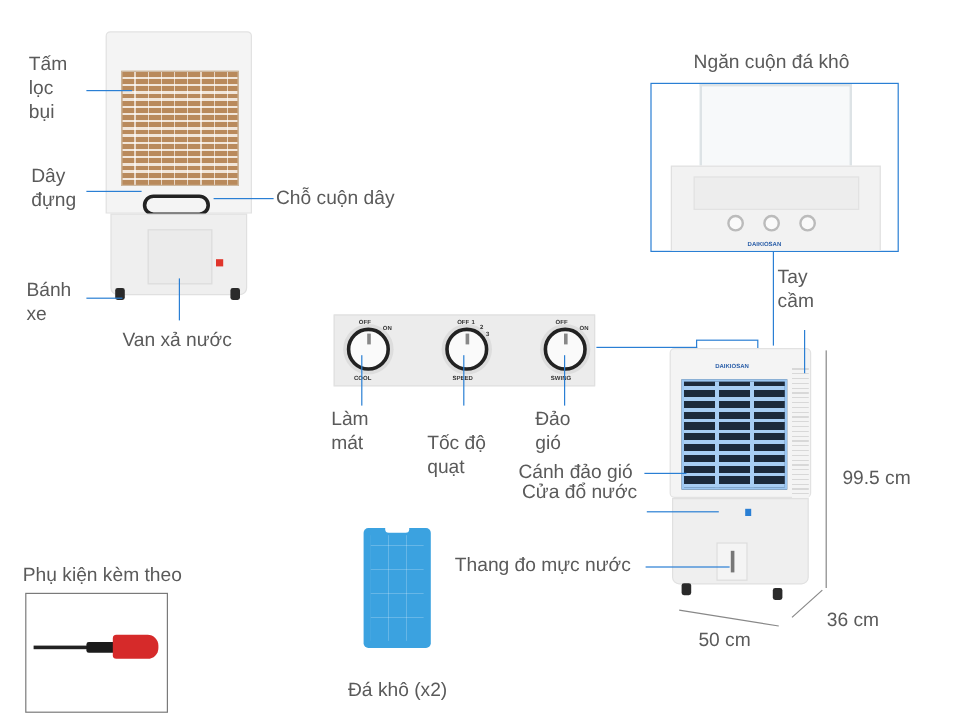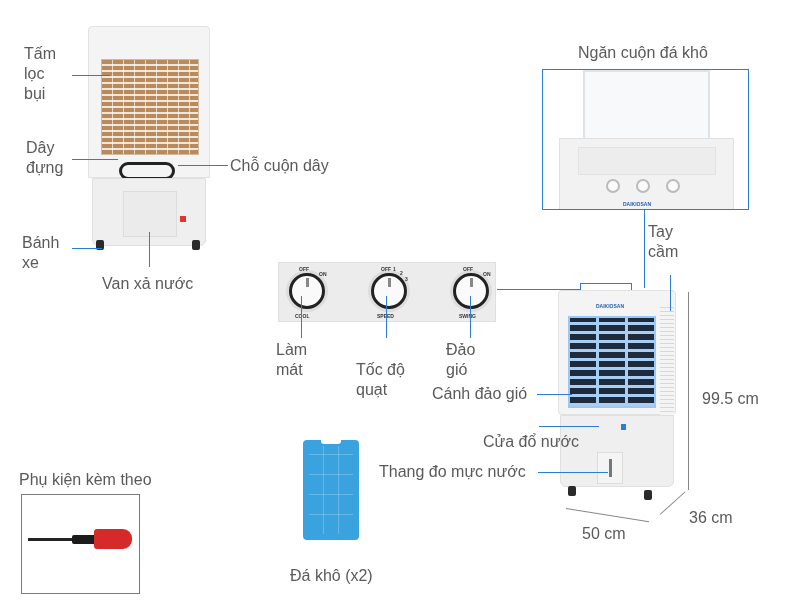--- a/index.html
+++ b/index.html
@@ -173,21 +173,21 @@
 
 <div class="lbl c" style="left:648px;top:222px;width:44px;">
   <div>Tay</div>
   <div>cầm</div>
 </div>
 <div class="ln" style="left:670px;top:275px;width:1px;height:36px;"></div>
 
 <div class="lbl" style="left:432px;top:384px;">Cánh đảo gió</div>
 <div class="ln" style="left:537px;top:394px;width:35px;height:1px;"></div>
 
-<div class="lbl" style="left:435px;top:432px;margin-left:48px;">Cửa đổ nước</div>
+<div class="lbl" style="left:435px;top:401px;">Cửa đổ nước</div>
 <div class="ln" style="left:539px;top:426px;width:60px;height:1px;"></div>
 
 <div class="lbl" style="left:379px;top:462px;">Thang đo mực nước</div>
 <div class="ln" style="left:538px;top:472px;width:70px;height:1px;"></div>
 
 <div class="gl" style="left:688px;top:292px;width:1px;height:198px;"></div>
 <div class="lbl" style="left:702px;top:389px;">99.5 cm</div>
 
 <div class="gl" style="left:566px;top:508px;width:84px;height:1px;transform:rotate(9deg);transform-origin:left center;"></div>
 <div class="lbl" style="left:582px;top:524px;">50 cm</div>

